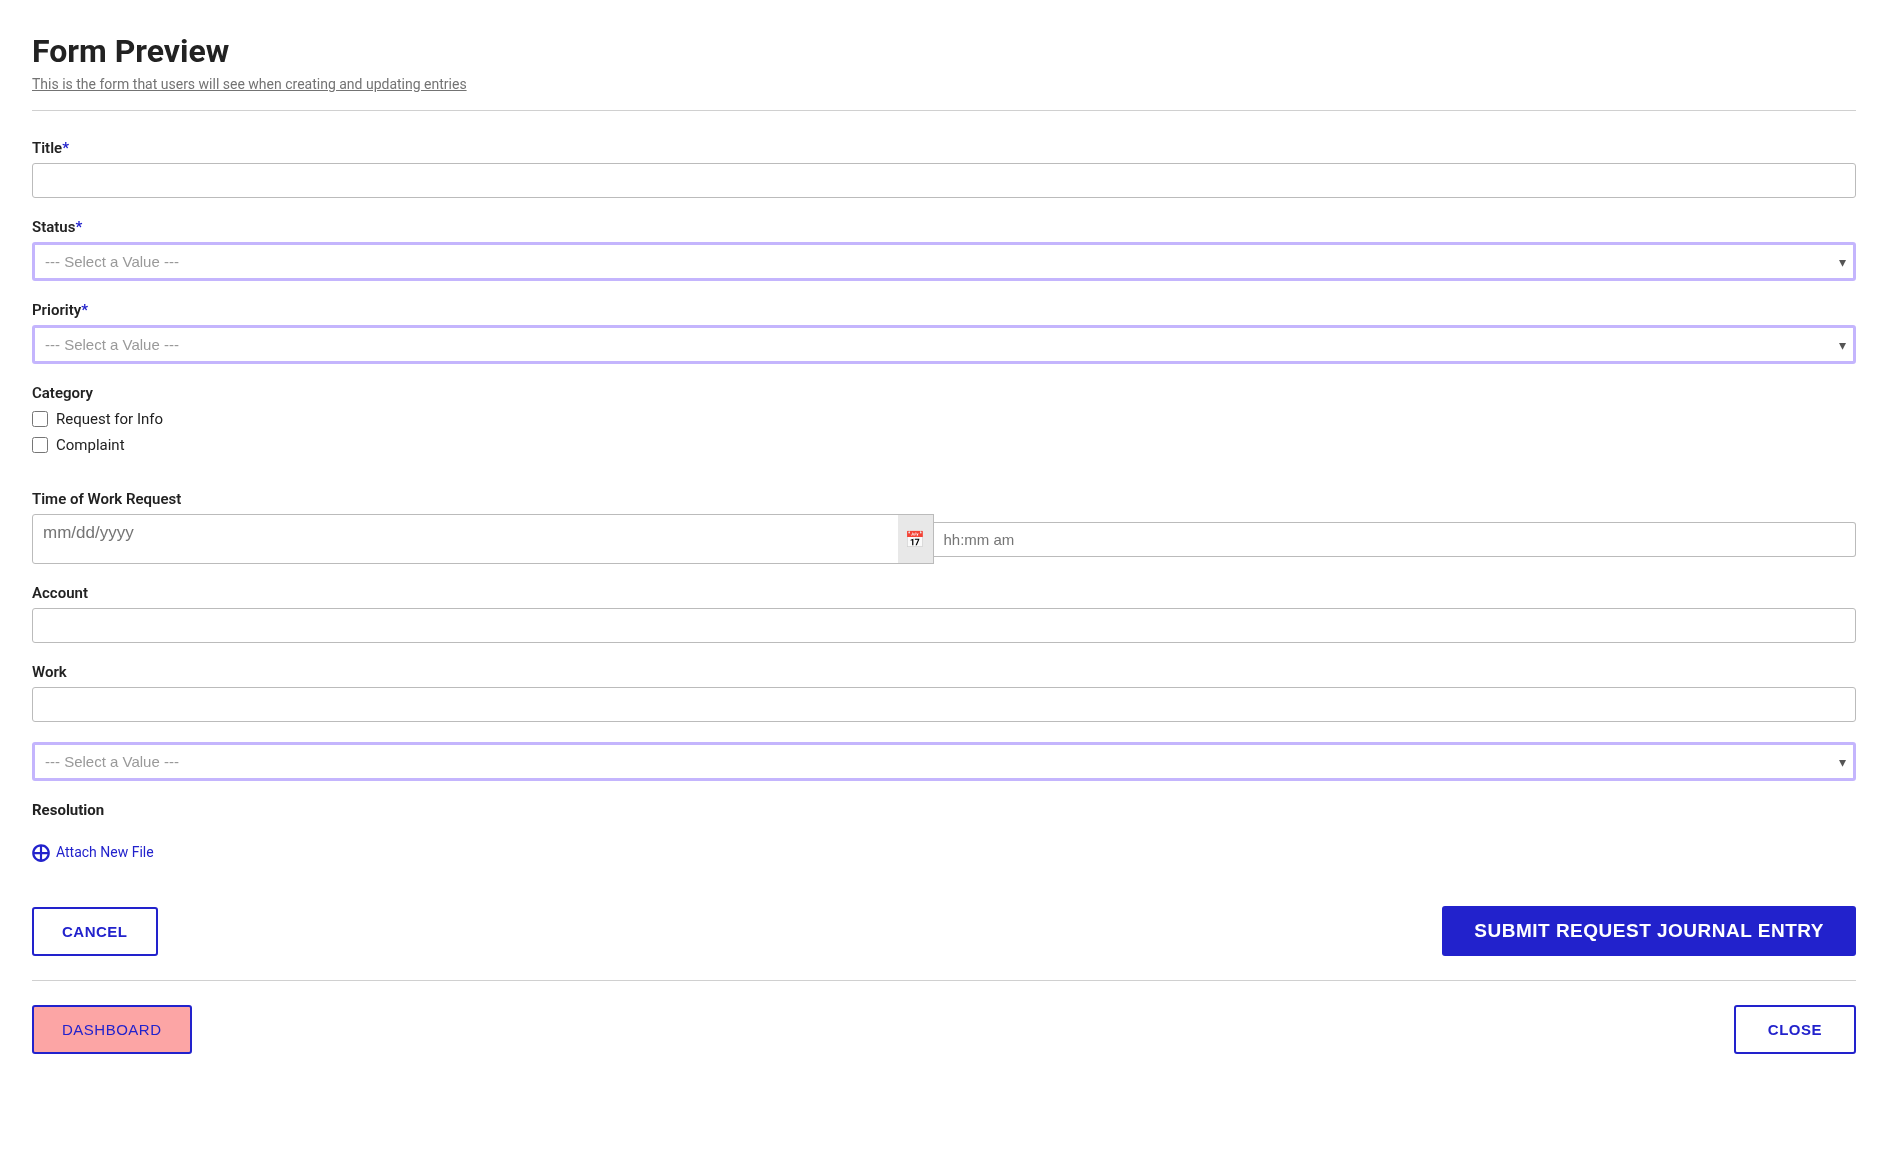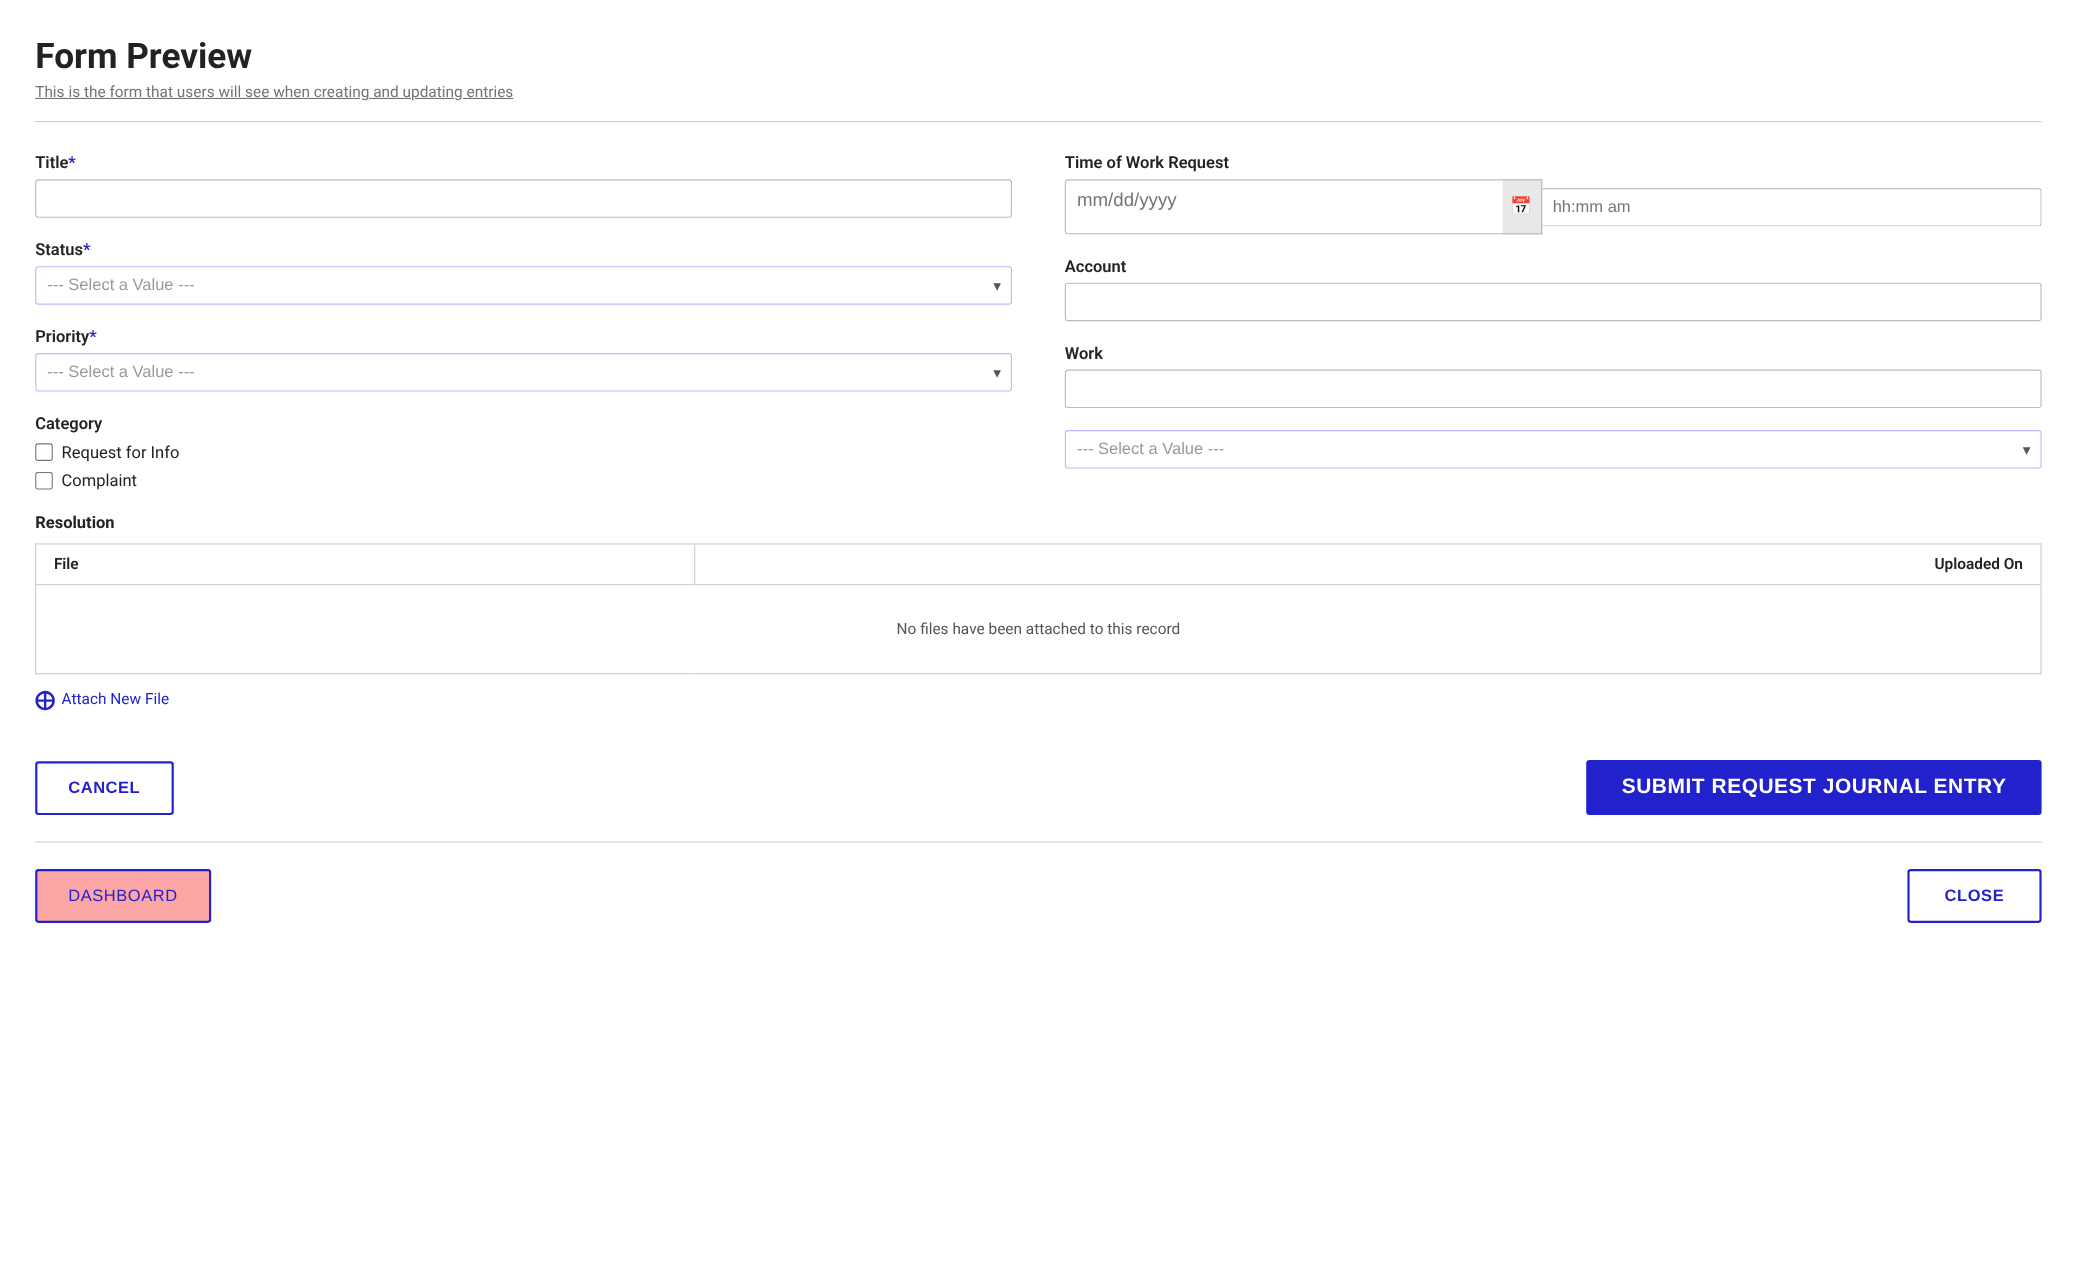--- a/index.html
+++ b/index.html
@@ -27,21 +27,21 @@
       margin-bottom: 18px;
       text-decoration: underline;
     }
     .divider {
       border: none;
       border-top: 1px solid #d0d0d0;
       margin-bottom: 28px;
     }
     .form-grid {
       display: grid;
-      grid-template-columns: 1fr 1fr;
+      grid-template-columns: 1fr;
       gap: 16px 48px;
       margin-bottom: 0;
     }
     .form-group {
       margin-bottom: 20px;
     }
     .form-label {
       font-size: 15px;
       font-weight: 600;
       margin-bottom: 6px;
@@ -60,21 +60,21 @@
       color: #222;
       background: #fff;
       outline: none;
     }
     .form-select-wrapper {
       position: relative;
       width: 100%;
     }
     .form-select {
       width: 100%;
-      border: 1px solid #c4b5fd;
+      border: 3px solid #c4b5fd;
       border-radius: 3px;
       padding: 8px 36px 8px 10px;
       font-size: 15px;
       color: #999;
       background: #fff;
       appearance: none;
       -webkit-appearance: none;
       outline: none;
       cursor: pointer;
     }
@@ -359,33 +359,20 @@
             <option value="">--- Select a Value ---</option>
           </select>
           <span class="select-arrow">▾</span>
         </div>
       </div>
     </div>
   </div>
 
   <div class="attachments-section">
     <div class="attachments-title">Resolution</div>
-    <table class="attachments-table">
-      <thead>
-        <tr>
-          <th>File</th>
-          <th>Uploaded On</th>
-        </tr>
-      </thead>
-      <tbody>
-        <tr class="no-files-row">
-          <td colspan="2">No files have been attached to this record</td>
-        </tr>
-      </tbody>
-    </table>
     <a class="attach-link" href="#">
       <span class="attach-plus">⨁</span>
       <span>Attach New File</span>
     </a>
   </div>
 
   <div class="form-actions">
     <button class="btn-cancel">CANCEL</button>
     <button class="btn-submit">SUBMIT REQUEST JOURNAL ENTRY</button>
   </div>

